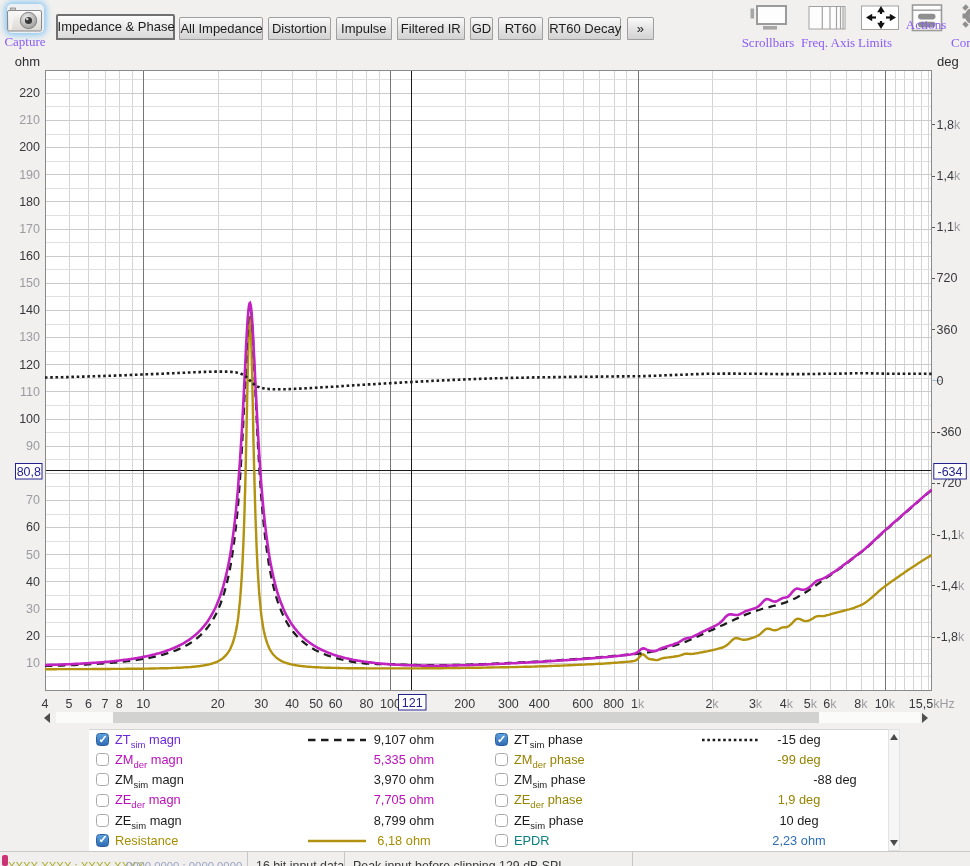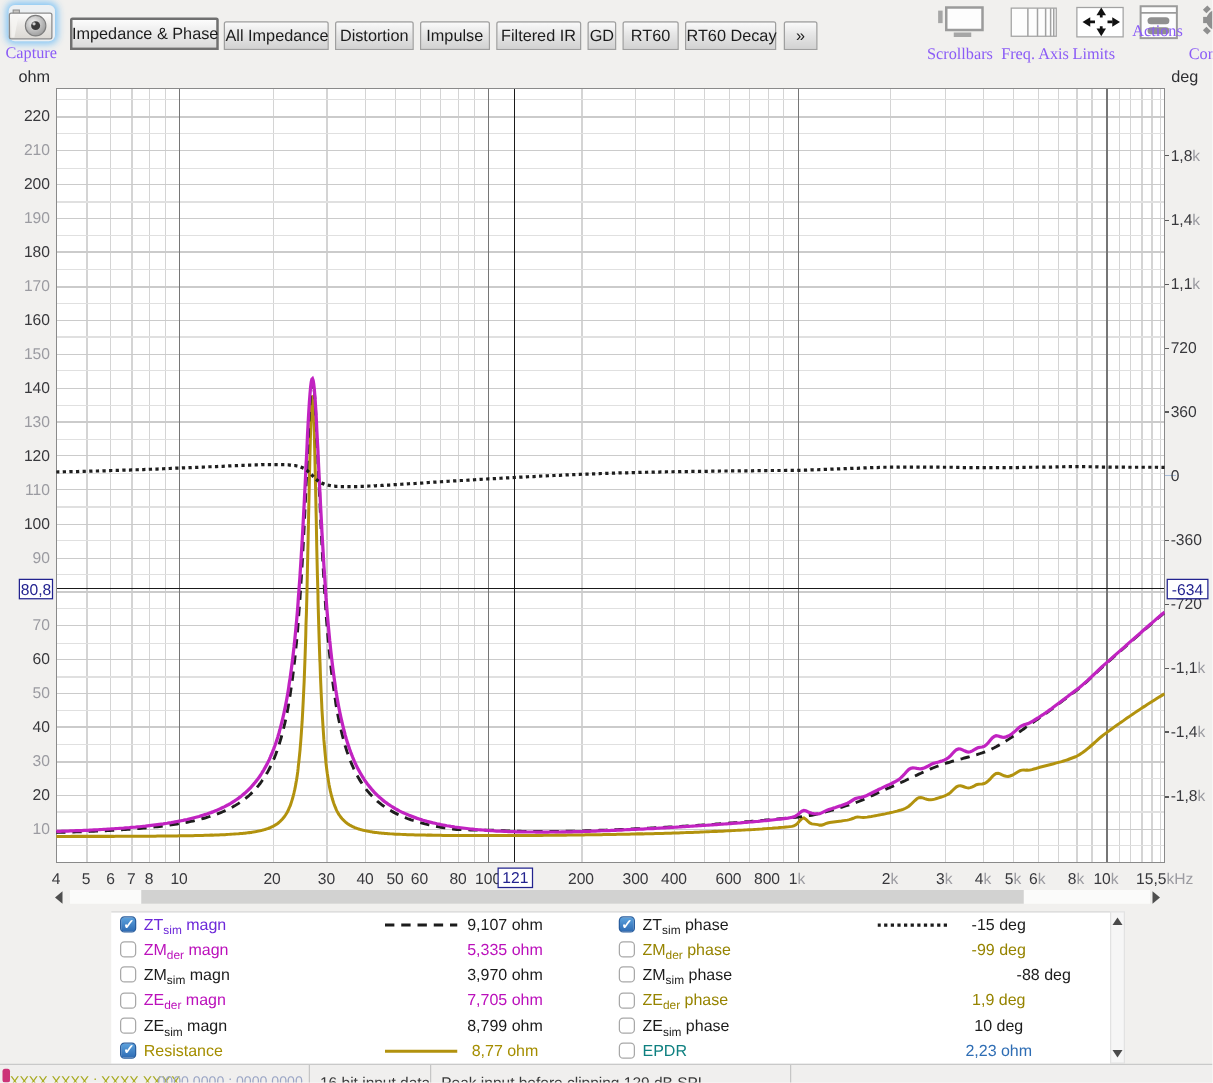--- a/index.html
+++ b/index.html
@@ -312,21 +312,21 @@
 <div class="ltxt" style="left:115px;top:792.45px;color:#bb10bb">ZE<sub>der</sub> magn</div>
 <div class="lval" style="left:354px;top:792.45px;color:#bb10bb">7,705 ohm</div>
 <div class="cbu" style="left:96px;top:813.7px"></div>
 <div class="ltxt" style="left:115px;top:812.6px;color:#1c1c1c">ZE<sub>sim</sub> magn</div>
 <div class="lval" style="left:354px;top:812.6px;color:#1c1c1c">8,799 ohm</div>
 <div class="cbc" style="left:96px;top:833.85px"></div>
 <div class="ltxt" style="left:115px;top:832.75px;color:#a58e00">Resistance</div>
 <svg style="position:absolute;left:308px;top:838.75px" width="58" height="4">
       <line x1="0" y1="2" x2="58" y2="2" stroke="#b2920e" stroke-width="2.4"></line>
     </svg>
-<div class="lval" style="left:354px;top:832.75px;color:#a58e00">8,77 ohm</div>
+<div class="lval" style="left:354px;top:832.75px;color:#a58e00">6,18 ohm</div>
 <div class="cbc" style="left:494.5px;top:733.1px"></div>
 <div class="ltxt" style="left:514px;top:732.0px;color:#1c1c1c">ZT<sub>sim</sub> phase</div>
 <svg style="position:absolute;left:702px;top:738.0px" width="58" height="4">
       <line x1="0" y1="2" x2="58" y2="2" stroke="#1c1c1c" stroke-width="2.6" stroke-dasharray="2.6 2.7"></line>
     </svg>
 <div class="lval" style="left:749px;top:732.0px;color:#1c1c1c">-15 deg</div>
 <div class="cbu" style="left:494.5px;top:753.25px"></div>
 <div class="ltxt" style="left:514px;top:752.15px;color:#968400">ZM<sub>der</sub> phase</div>
 <div class="lval" style="left:749px;top:752.15px;color:#968400">-99 deg</div>
 <div class="cbu" style="left:494.5px;top:773.4px"></div>

